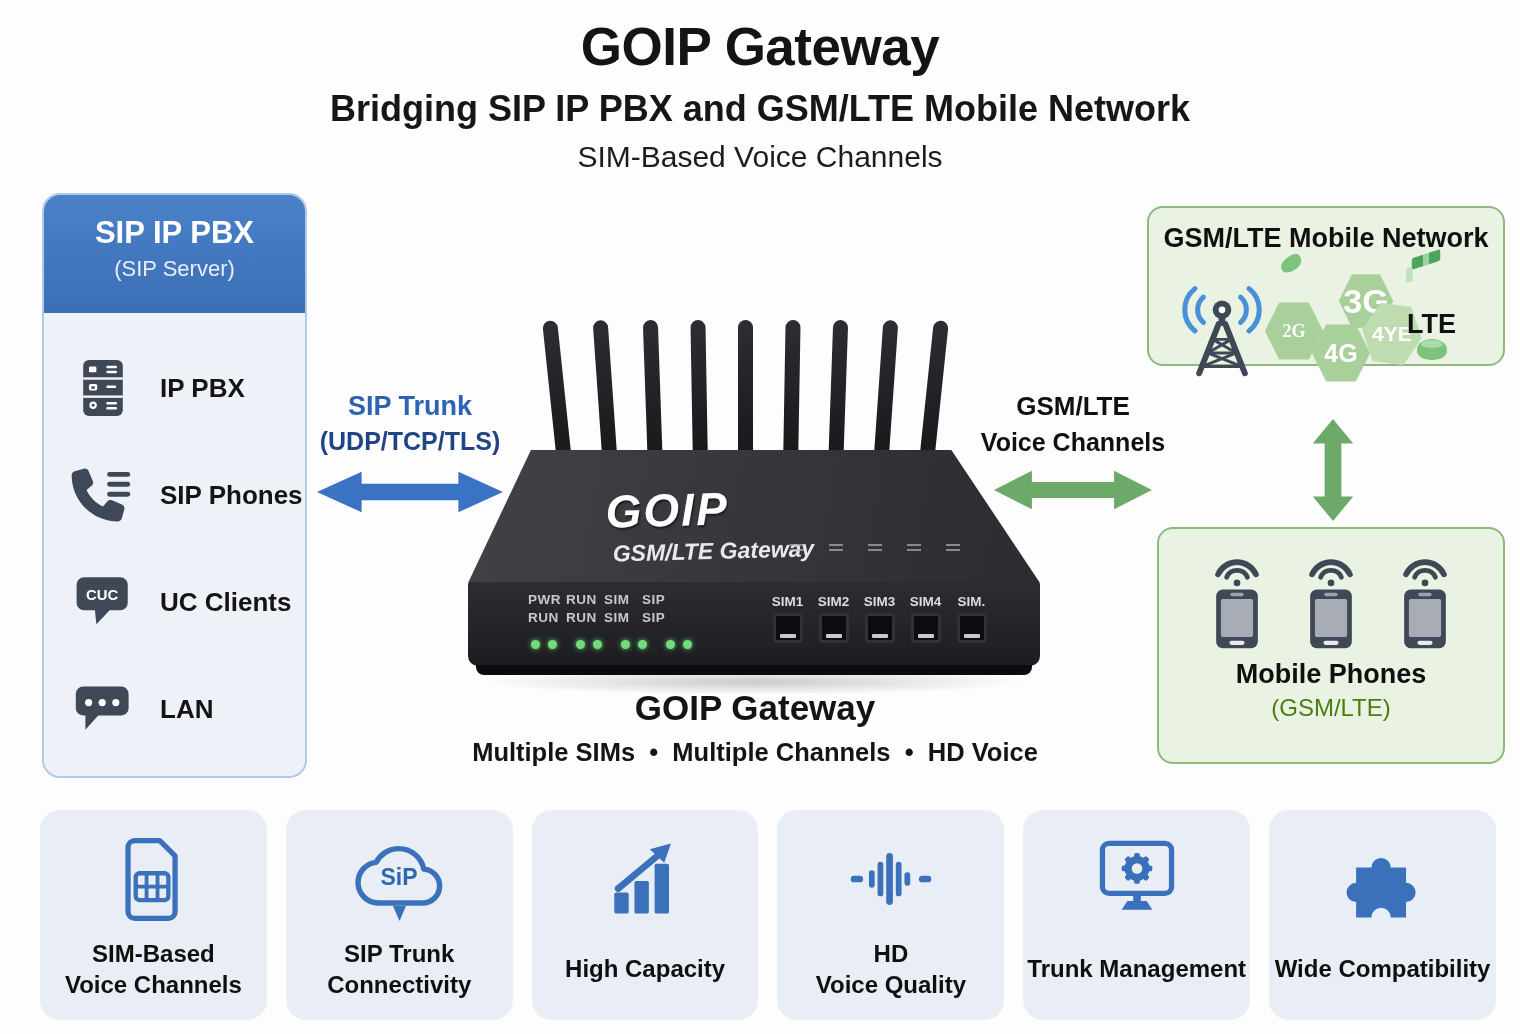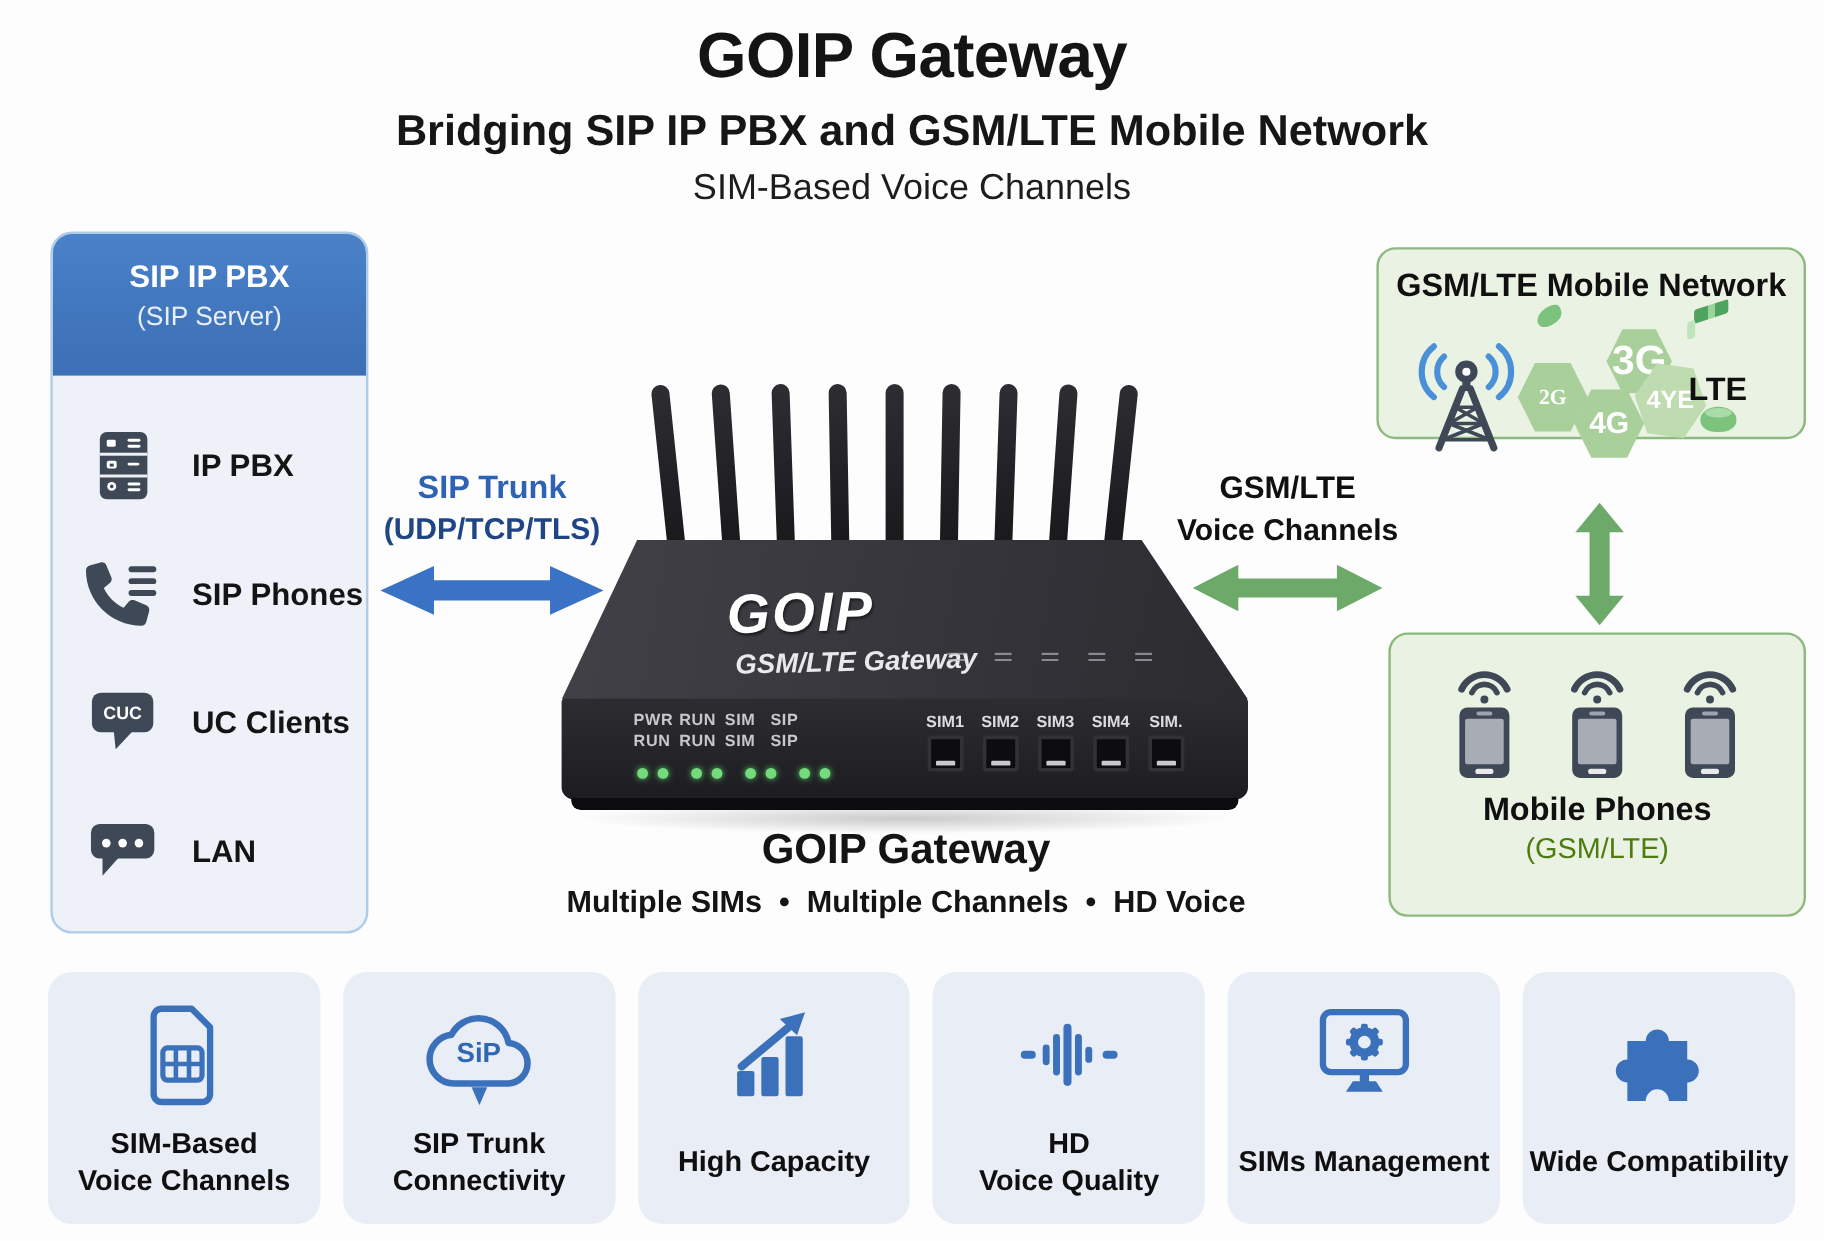--- a/index.html
+++ b/index.html
@@ -10,21 +10,21 @@
   
   .hdr { position:absolute; top:16px; left:0; width:100%; text-align:center; }
   .hdr .t1 { font-size:53px; font-weight:800; letter-spacing:-0.5px; color:#141414; }
   .hdr .t2 { font-size:36px; font-weight:700; margin-top:11px; color:#161616; }
   .hdr .t3 { font-size:30px; font-weight:400; margin-top:10px; color:#1d1d1d; }
 
   
   .pbx { position:absolute; left:42px; top:193px; width:265px; height:585px;
          border:2.5px solid #aecbe8; border-radius:18px; background:#eef2f8; overflow:hidden; }
   .pbx-head { height:118px; background:linear-gradient(180deg,#4a81c8,#3b6fb6); text-align:center; padding-top:20px; }
-  .pbx-head .pt { color:#fff; font-size:26px; font-weight:800; }
+  .pbx-head .pt { color:#fff; font-size:31px; font-weight:800; }
   .pbx-head .ps { color:#e9eff9; font-size:22px; font-weight:400; margin-top:5px; }
   .pbx-body { padding:30px 0 0 24px; }
   .pbx-row { display:flex; align-items:center; gap:22px; height:90px; margin-bottom:17px; }
   .pbx-ico { width:70px; height:76px; flex:0 0 70px; display:flex; align-items:center; justify-content:center; }
   .pbx-lab { font-size:26px; font-weight:700; color:#141414; }
 
   
   .link { position:absolute; text-align:center; }
   .link-sip { left:303px; top:391px; width:214px; }
   .link-sip .l1 { font-size:27px; font-weight:700; color:#2d62b4; }
@@ -410,21 +410,21 @@
             <rect x="47" y="23" width="6" height="8" rx="2" transform="rotate(90 50 39)"></rect>
             <rect x="47" y="23" width="6" height="8" rx="2" transform="rotate(135 50 39)"></rect>
             <rect x="47" y="23" width="6" height="8" rx="2" transform="rotate(180 50 39)"></rect>
             <rect x="47" y="23" width="6" height="8" rx="2" transform="rotate(225 50 39)"></rect>
             <rect x="47" y="23" width="6" height="8" rx="2" transform="rotate(270 50 39)"></rect>
             <rect x="47" y="23" width="6" height="8" rx="2" transform="rotate(315 50 39)"></rect>
           </g>
           <circle cx="50" cy="39" r="5.5" fill="#e9eef6"></circle>
         </svg>
       </div>
-      <div class="card-lab">SIMs Management</div>
+      <div class="card-lab">Trunk Management</div>
     </div>
 
     <div class="card">
       <div class="card-ico">
         <svg width="96" height="96" viewBox="0 0 100 100">
           <path fill="#3a71ba" d="M22 38 h16 a10 10 0 1 1 20 0 h16 v16 a10 10 0 1 1 0 20 v16 h-16 a10 10 0 1 0 -20 0 h-16 v-16 a10 10 0 1 1 0 -20 z"></path>
         </svg>
       </div>
       <div class="card-lab">Wide Compatibility</div>
     </div>

